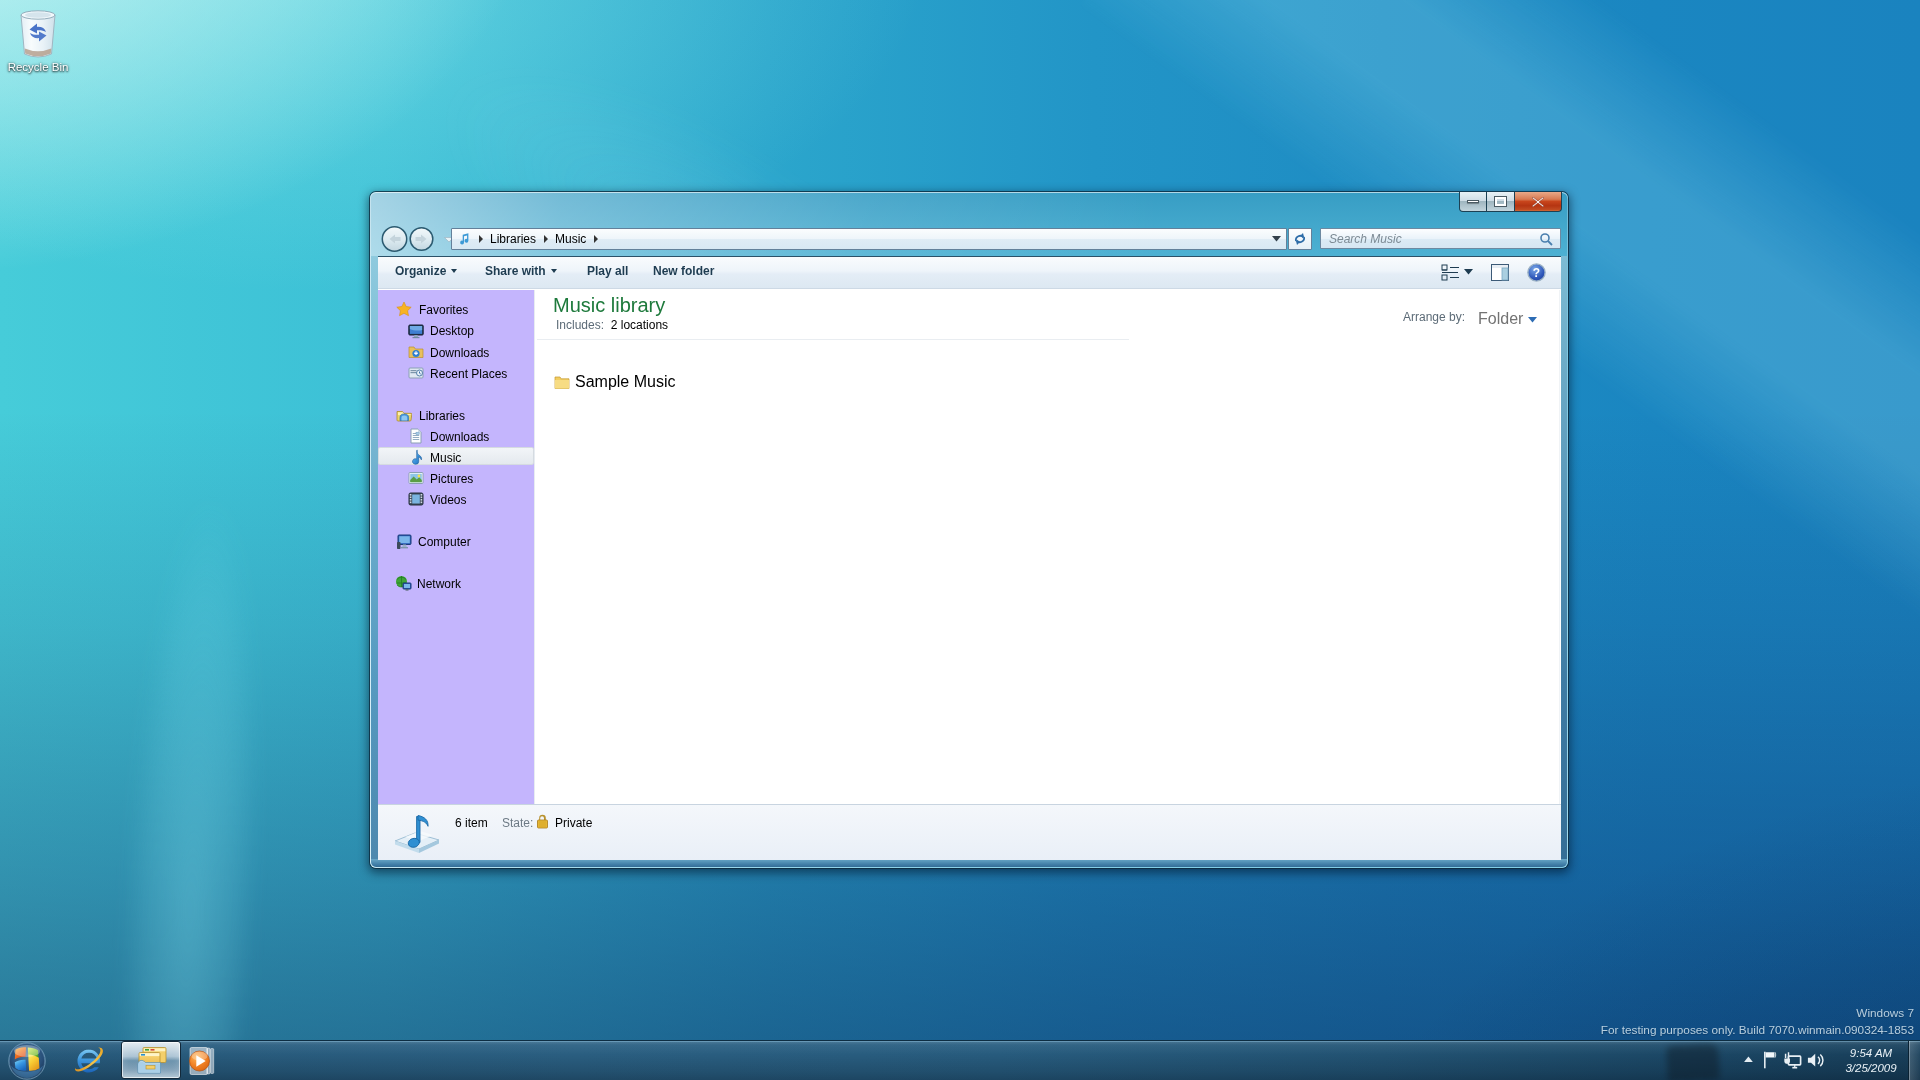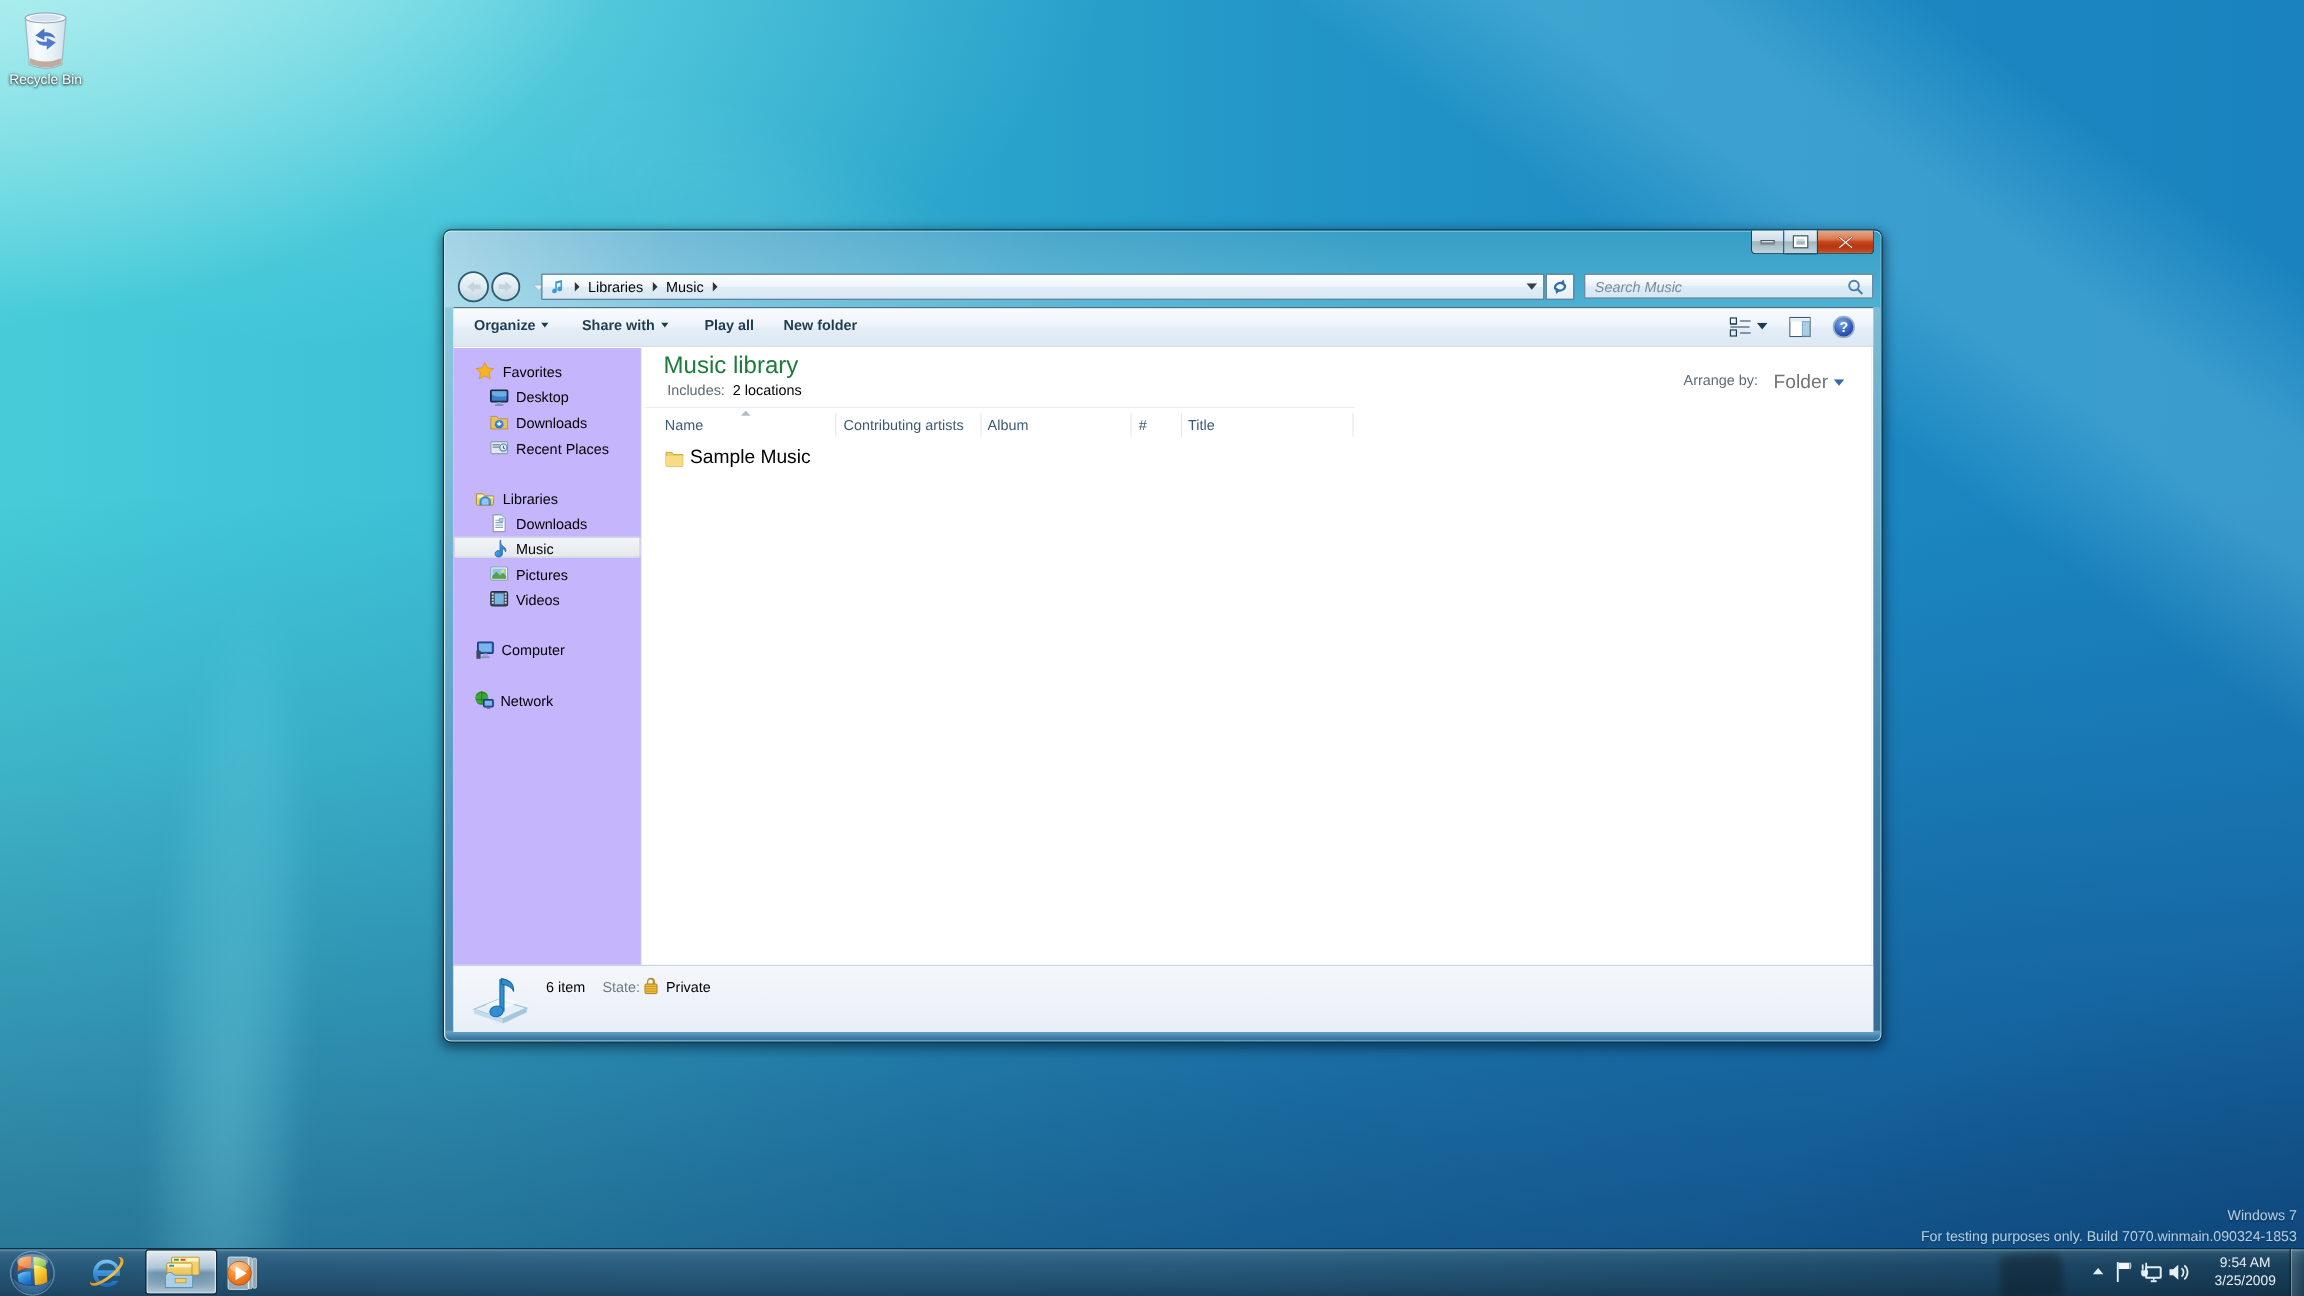--- a/index.html
+++ b/index.html
@@ -88,21 +88,21 @@
     linear-gradient(90deg, #27597a 0%, #2a5e80 30%, #275b7d 52%, #225272 72%, #1b4765 88%, #183e59 100%);
   border-top:1px solid #0d2d42; box-shadow:inset 0 1px 0 rgba(140,190,220,0.45); }
 #tb .shadowbook { position:absolute; left:1667px; top:4px; width:52px; height:36px; background:rgba(12,22,30,0.42); border-radius:5px 9px 2px 2px; transform:rotate(-3deg); filter:blur(3px); }
 #orb { position:absolute; left:8px; top:1042px; }
 #ie { position:absolute; left:73px; top:1045px; }
 #expbtn { position:absolute; left:121px; top:1041px; width:60px; height:38px; border:1px solid #13293a; border-radius:3px;
   background:linear-gradient(180deg, rgba(252,254,255,0.88) 0%, rgba(225,238,248,0.72) 40%, rgba(175,205,225,0.52) 52%, rgba(185,210,230,0.60) 80%, rgba(205,228,242,0.72) 100%);
   box-shadow:inset 0 0 0 1px rgba(255,255,255,0.65), inset 0 -6px 10px rgba(255,255,255,0.25); }
 #wmp { position:absolute; left:186px; top:1045px; }
 #tray { position:absolute; left:1735px; top:1041px; height:39px; }
-#clock { position:absolute; left:1838px; top:1046px; width:66px; text-align:center; color:#e9f1f6; font-size:11.5px; line-height:14.5px; }
+#clock { position:absolute; left:1838px; top:1046px; width:66px; text-align:center; color:#e9f1f6; font-size:11.5px; line-height:14.5px;font-style:italic; }
 #showdesk { position:absolute; left:1908px; top:1041px; width:12px; height:39px; background:linear-gradient(90deg, rgba(255,255,255,0.18), rgba(255,255,255,0.05)); border-left:1px solid #0a2233; box-shadow:inset 1px 0 0 rgba(255,255,255,0.3); }
 </style>
 </head>
 <body>
 <div id="desk"></div>
 <div id="ray1"></div>
 <div id="ray2"></div>
 <div id="ray3"></div>
 
 <div id="rbin">
@@ -326,35 +326,20 @@
     </div>
     <div id="content">
       <div class="vline"></div>
       <div id="mlib">Music library</div>
       <div id="inc">Includes: &nbsp;<a>2 locations</a></div>
       <div id="arr">Arrange by:</div>
       <div id="arrf">Folder <svg width="9" height="6" viewBox="0 0 9 6" style="vertical-align:1px;">
             <path d="M0 0 h9 l-4.5 5.5 z" fill="#2d6cb4"></path>
           </svg></div>
       <div id="hdrline"></div>
-      <div id="cols">
-        <span class="c" style="left:18px;">Name</span>
-        <svg style="position:absolute;left:80px;top:0px;" width="11" height="5" viewBox="0 0 11 5">
-            <path d="M5.5 0 l4 4.5 h-8 Z" fill="#b0bec8"></path>
-          </svg>
-        <span class="c" style="left:167px;">Contributing artists</span>
-        <span class="c" style="left:287px;">Album</span>
-        <span class="c" style="left:413px;">#</span>
-        <span class="c" style="left:454px;">Title</span>
-        <div class="v" style="left:160px;"></div>
-        <div class="v" style="left:281px;"></div>
-        <div class="v" style="left:406px;"></div>
-        <div class="v" style="left:448px;"></div>
-        <div class="v" style="left:591px;"></div>
-      </div>
       <div id="row1">
         <svg width="16" height="15" viewBox="0 0 16 15" style="margin-right:5px;">
             <path d="M1 2 h5 l1.2 1.8 H15 V13.5 H1 Z" fill="#f2cd60" stroke="#c49a30" stroke-width="0.7"></path>
             <path d="M1 5 h14 V13.5 H1 Z" fill="#f7dc84"></path>
           </svg>
         <span>Sample Music</span>
       </div>
     </div>
     <div id="status">
       <svg style="position:absolute;left:14px;top:4px;" width="50" height="46" viewBox="0 0 50 46">

